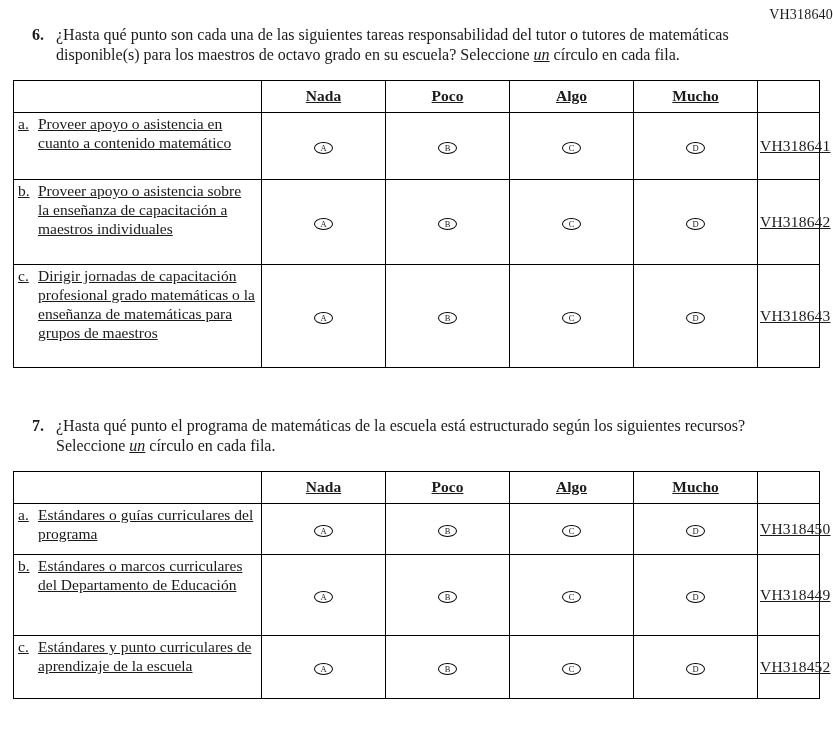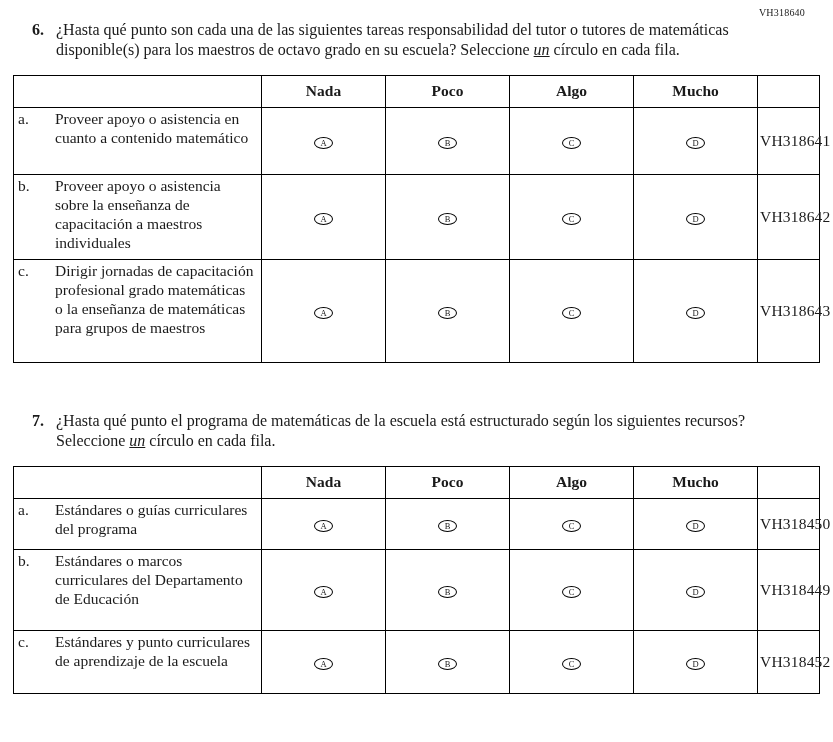--- a/index.html
+++ b/index.html
@@ -11,22 +11,22 @@
   }
   .page {
     position: relative;
     width: 833px;
     height: 742px;
     background: #ffffff;
     overflow: hidden;
   }
   .vh-code-top {
     text-align: right;
-    font-size: 10px;
-    padding: 7px 28px 0 0;
+    font-size: 14px;
+    padding: 7px 0 0 0;
     letter-spacing: 0.2px;
   }
   .question {
     display: flex;
     margin: 2px 40px 0 32px;
     font-size: 16px;
     line-height: 1.22;
   }
   .q-number {
     font-weight: bold;
@@ -45,37 +45,38 @@
     border-collapse: collapse;
     table-layout: fixed;
     width: 806px;
     margin: 16px 0 0 13px;
     border: 1.5px solid #000;
   }
   table.grid th, table.grid td {
     border: 1px solid #000;
     font-size: 15.5px;
     line-height: 1.22;
+    text-decoration: underline;
   }
   col.c-stem  { width: 248px; }
   col.c-opt   { width: 124px; }
   col.c-code  { width: 62px; }
   th.hdr {
     font-weight: bold;
     text-align: center;
     height: 27px;
     padding: 2px 0;
   }
   td.stem {
     vertical-align: top;
     padding: 2px 6px 4px 4px;
   }
   .stem-inner { display: flex; }
   .stem-letter { flex: 0 0 20px; }
-  .stem-label  { flex: 1; margin-left: 17px; }
+  .stem-label  { flex: 1; }
   td.opt {
     text-align: center;
     vertical-align: middle;
   }
   td.codecell {
     text-align: right;
     vertical-align: middle;
     font-size: 9px;
     letter-spacing: 0.2px;
     padding: 0 2px;

